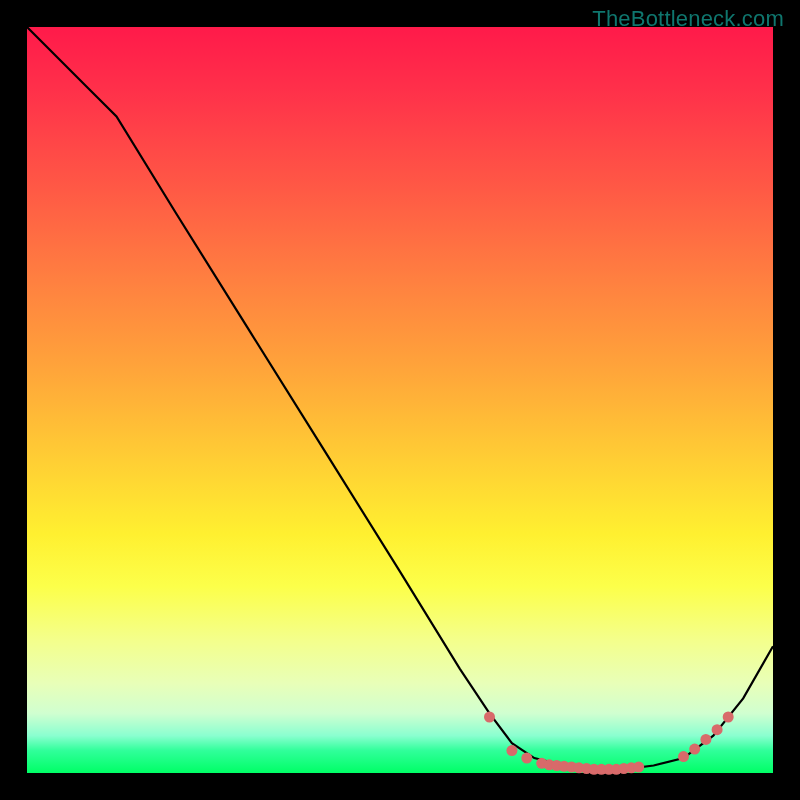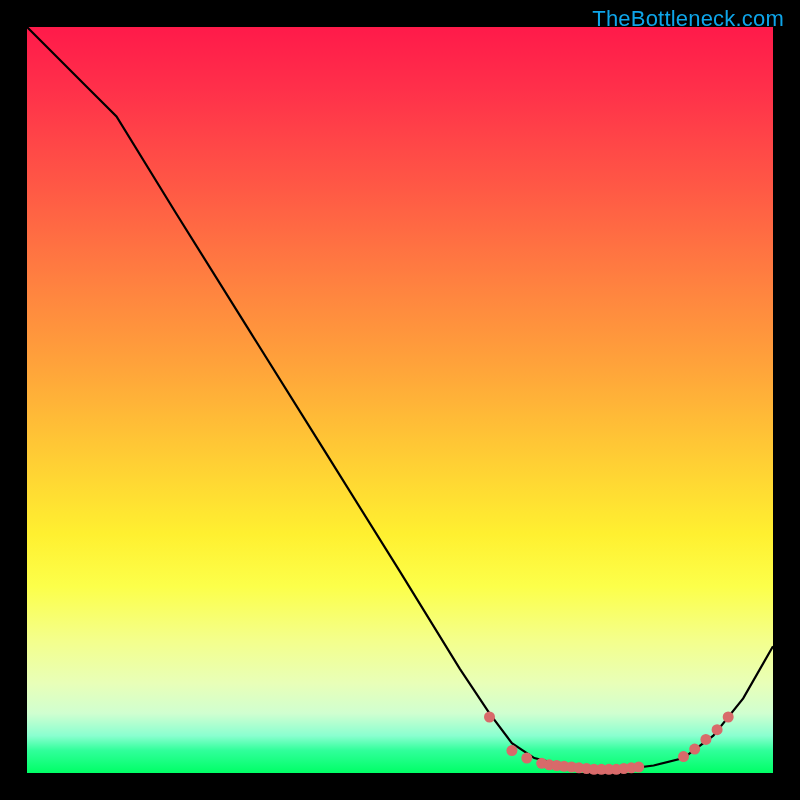--- a/index.html
+++ b/index.html
@@ -7,21 +7,21 @@
     width: 800px;
     height: 800px;
     background: #000;
     position: relative;
     font-family: Arial, Helvetica, sans-serif;
   }
   .watermark {
     position: absolute;
     top: 6px;
     right: 16px;
-    color: #0ea5e9;
+    color: #0f766e;
     font-size: 22px;
     font-weight: 500;
     letter-spacing: 0.2px;
   }
   .plot-area {
     position: absolute;
     left: 27px;
     top: 27px;
     width: 746px;
     height: 746px;

